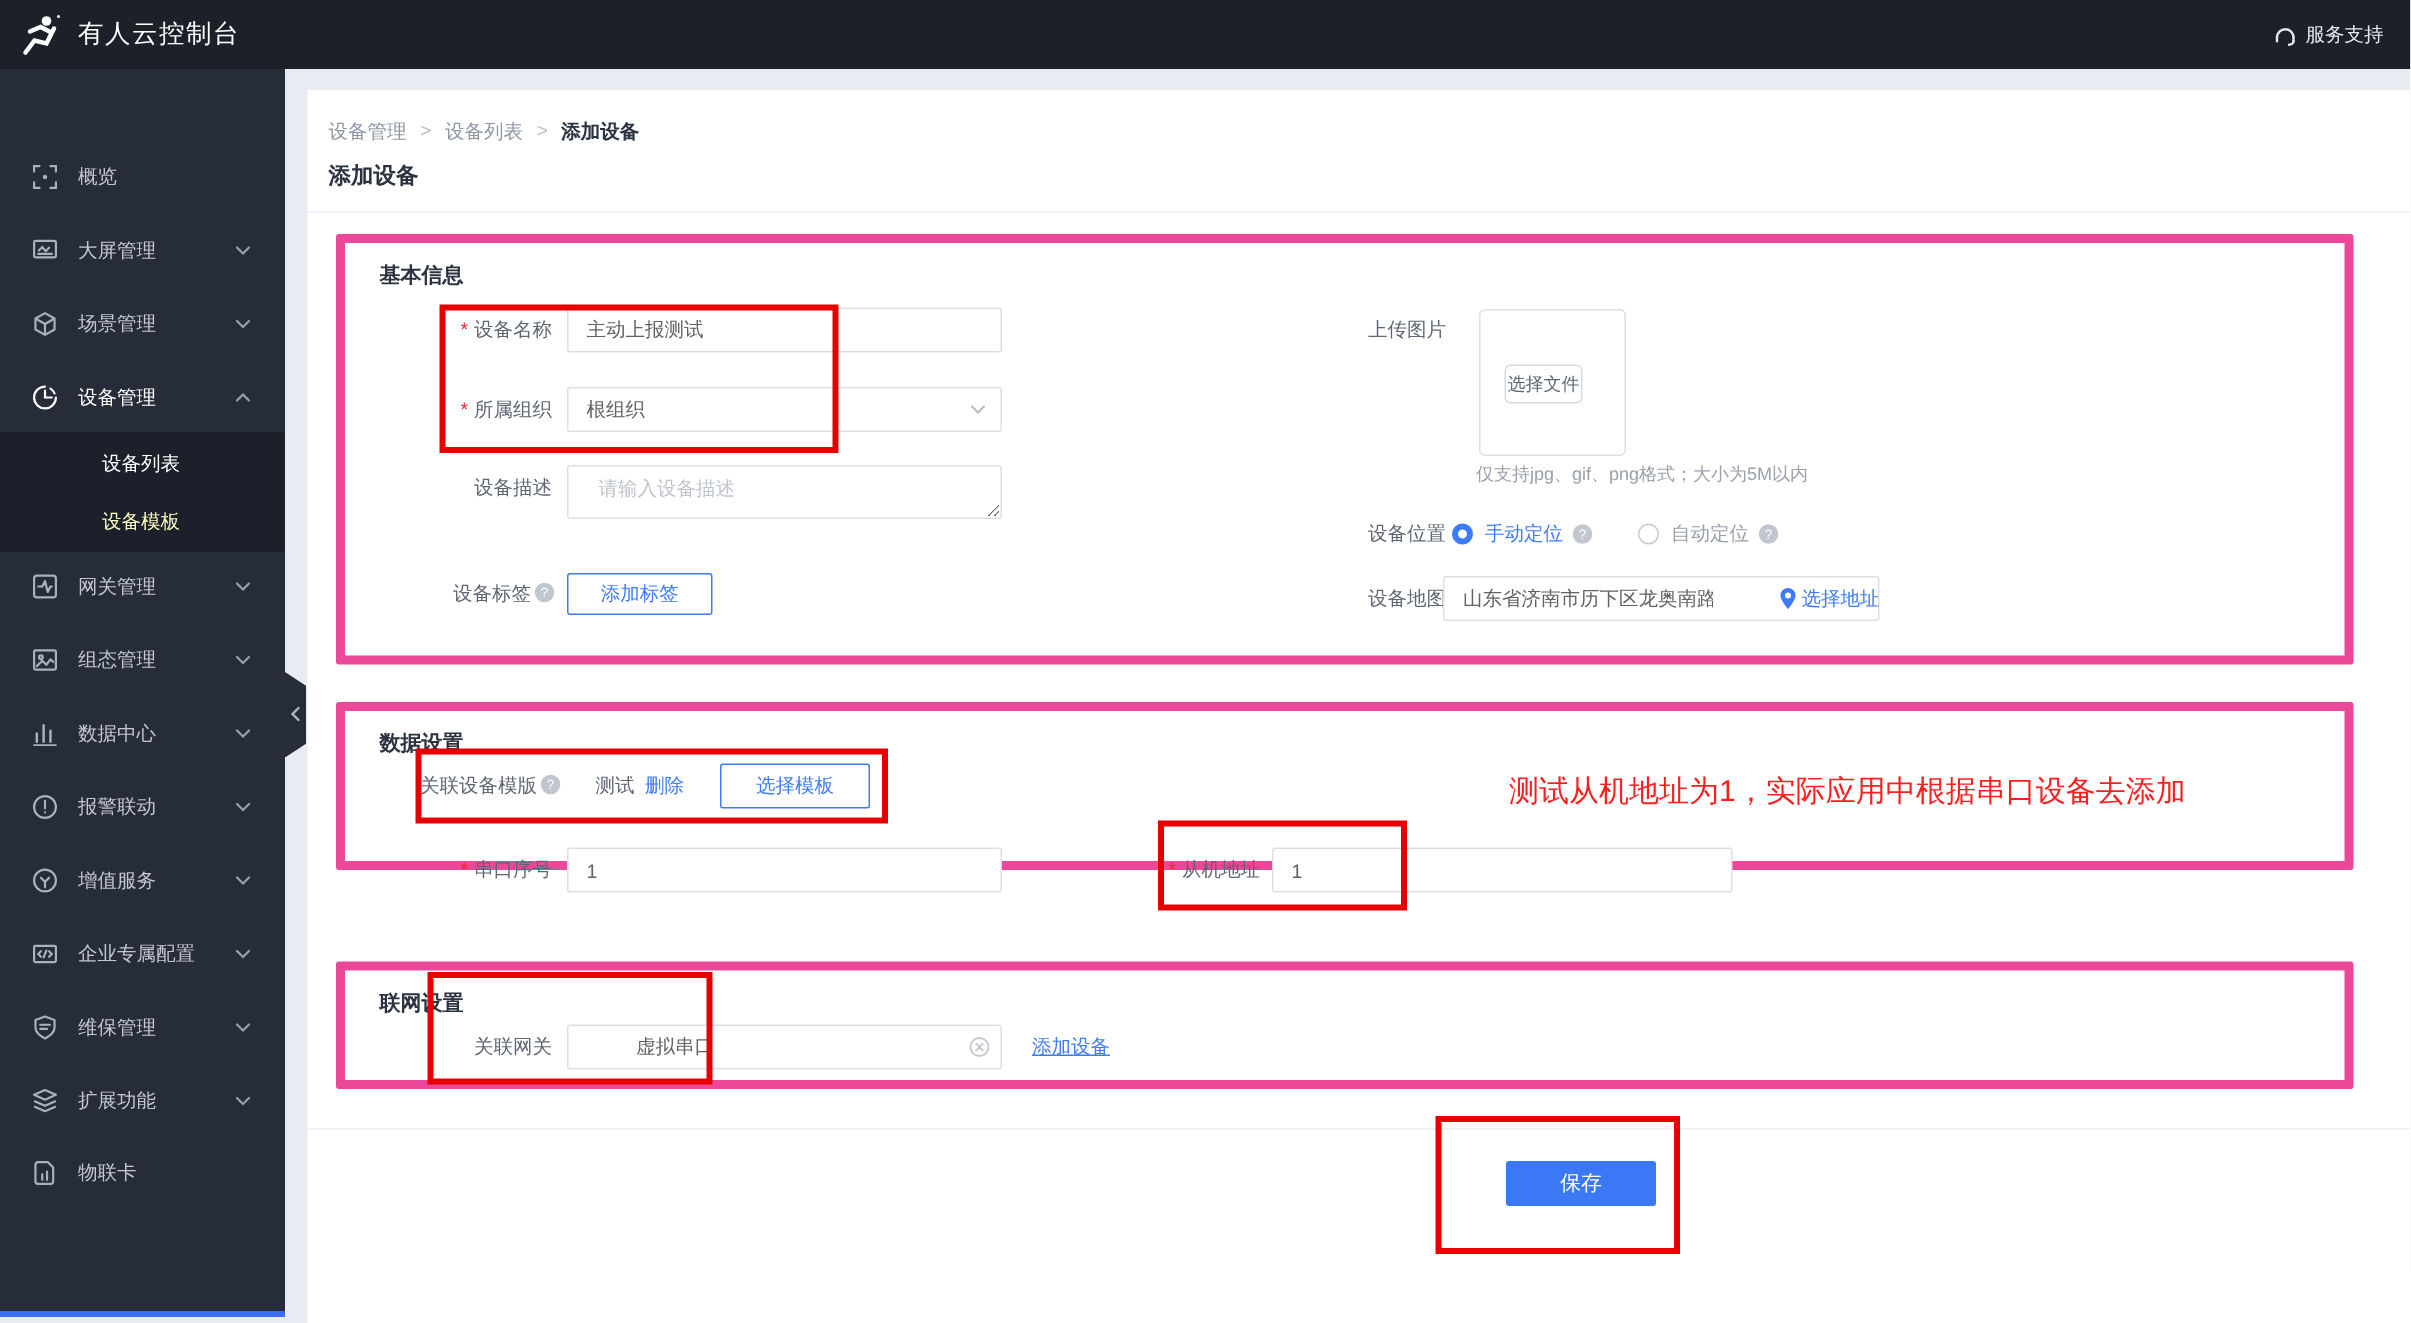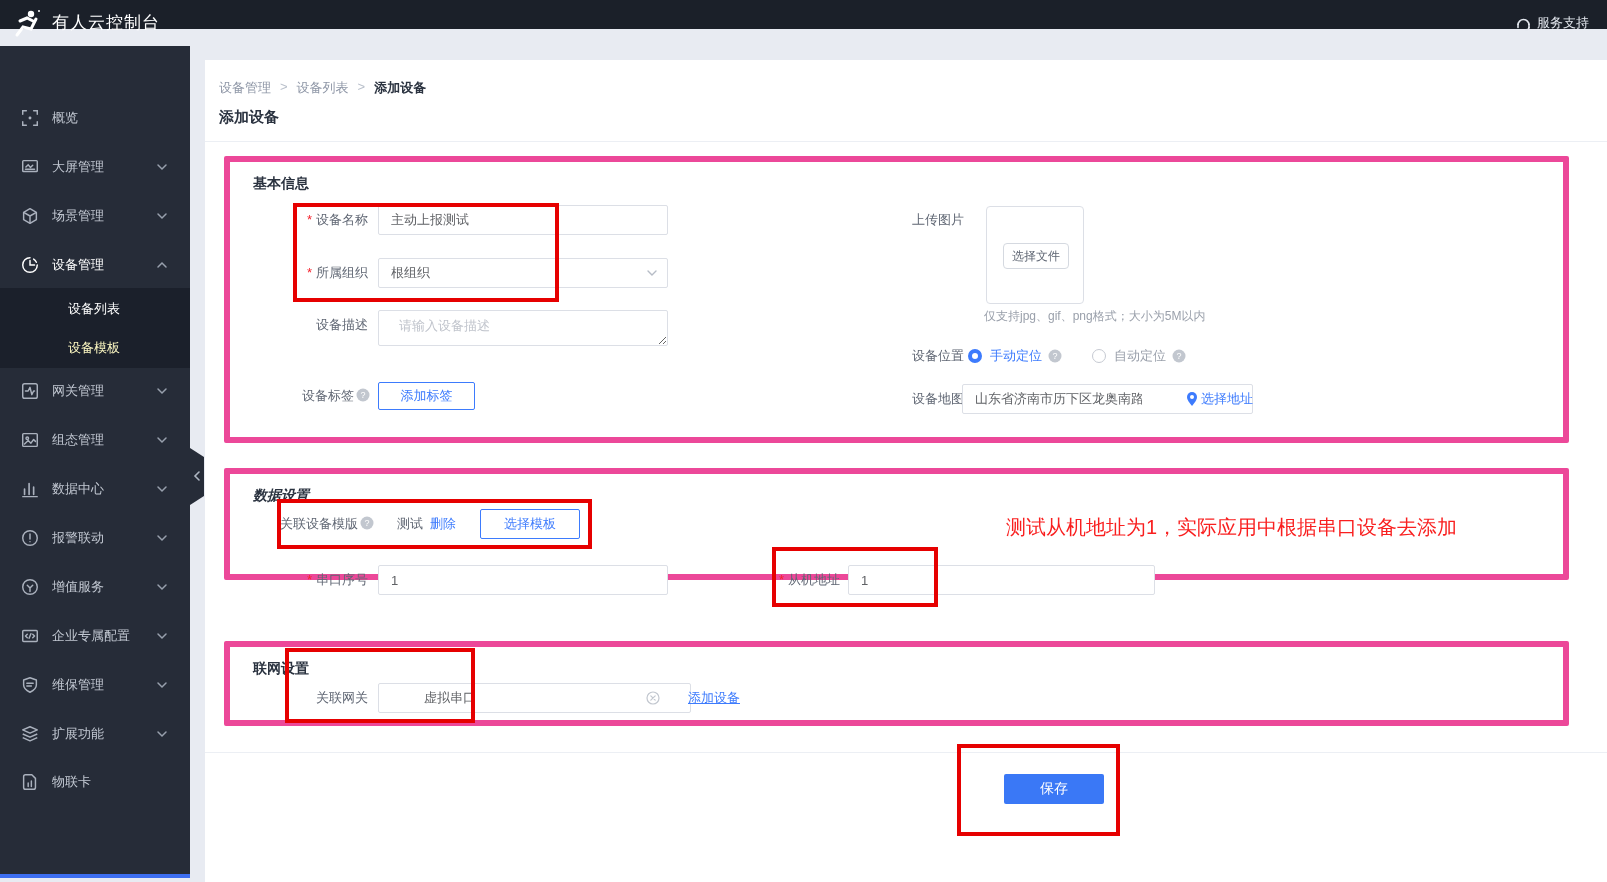--- a/index.html
+++ b/index.html
@@ -1,21 +1,21 @@
 <!DOCTYPE html>
 <html><head>
 <meta charset="utf-8">
 <style>
   * { margin:0; padding:0; box-sizing:border-box; }
   html,body { width:1607px; height:882px; }
   body { font-family:"Liberation Sans","DejaVu Sans",sans-serif; background:#fff; }
   .page { position:relative; width:1607px; height:882px; overflow:hidden; background:#e8ebf2; }
 
   
-  .topbar { position:absolute; left:0; top:0; width:1607px; height:29px; background:#1b2029; z-index:30; }
+  .topbar { position:absolute; left:0; top:0; width:1607px; height:46px; background:#1b2029; z-index:30; }
   .logo { position:absolute; left:12px; top:8px; width:30px; height:30px; }
   .app-title { position:absolute; left:52px; top:11px; font-size:17px; color:#ffffff; letter-spacing:1px; }
   .support { position:absolute; right:18px; top:14px; display:flex; align-items:center; gap:6px; color:#e3e7ee; font-size:13px; cursor:pointer; }
 
   
   .sidebar { position:absolute; left:0; top:46px; width:190px; height:832px; background:#262c38; z-index:20; }
   .sidebar-bottombar { position:absolute; left:0; bottom:0; width:190px; height:4px; background:#3d6ef0; }
   .nav-item { position:absolute; left:0; width:190px; height:28px; cursor:pointer; color:#c2c8d2; }
   .nav-item .nav-ic { position:absolute; left:20px; top:4px; width:20px; height:20px; color:#aab1bd; }
   .nav-item .nav-label { position:absolute; left:52px; top:0; line-height:28px; font-size:13px; }
@@ -49,21 +49,21 @@
   textarea.inp { padding-top:6px; resize:both; }
   .inp::placeholder { color:#c0c4cc; }
   .chev-in { position:absolute; color:#b6bcc6; }
 
   .btn-plain { position:absolute; border:1px solid #3d7bfd; border-radius:2px; background:#fff; color:#3d7bfd;
                font-size:13px; text-align:center; cursor:pointer; font-family:inherit; }
   .link { color:#3d7bfd; font-size:13px; cursor:pointer; }
   .help-ic { display:inline-block; width:14px; height:14px; vertical-align:-2px; margin-left:2px; }
 
   .upload-box { position:absolute; left:986px; top:206px; width:98px; height:98px; border:1px solid #dcdfe6; border-radius:4px; }
-  .choose-file { position:absolute; left:16px; top:36px; width:66px; height:26px; border:1px solid #d5d9e0; border-radius:4px;
+  .choose-file { position:absolute; left:16px; top:36px; width:52px; height:26px; border:1px solid #d5d9e0; border-radius:4px;
                  background:#fff; color:#5f6673; font-size:12px; cursor:pointer; font-family:Liberation Sans, sans-serif; }
   .hint { position:absolute; left:984px; top:308px; font-size:12px; color:#9aa0ab; }
 
   .radio { position:absolute; width:14px; height:14px; border-radius:50%; background:#fff; }
   .radio.on { border:4px solid #3d7bfd; }
   .radio.off { border:1px solid #c6cad2; }
 
   .save-btn { position:absolute; left:1004px; top:774px; width:100px; height:30px; background:#3a78f6; border:none;
               border-radius:2px; color:#fff; font-size:14px; cursor:pointer; font-family:inherit; }
 
@@ -385,21 +385,21 @@
   </div>
   <input class="inp" style="left: 962px; top: 384px; width: 291px; padding-right: 110px;" readonly="" value="山东省济南市历下区龙奥南路">
   <span style="position:absolute; left:1186px; top:392px;">
     <svg width="12" height="14" viewBox="0 0 12 14" fill="#3d7bfd">
         <path d="M6 0a5 5 0 015 5c0 3.5-5 9-5 9S1 8.5 1 5a5 5 0 015-5z"></path>
         <circle cx="6" cy="5" r="2" fill="#fff"></circle>
       </svg>
   </span>
   <span class="link" style="position:absolute; left:1201px; top:384px; line-height:30px;">选择地址</span>
 
-  <div class="card" style="top:468px; height:112px;font-style:italic;">
+  <div class="card" style="top:468px; height:112px;">
     <div class="card-title">数据设置</div>
   </div>
 
   <div style="position:absolute; left:280px; top:509px; height:30px; line-height:30px; font-size:13px; color:#5f6673;">
     <span>关联设备模版</span><span class="help-ic">
       <svg viewBox="0 0 14 14">
           <circle cx="7" cy="7" r="6.5" fill="#c2c7cf"></circle>
           <text x="7" y="10" font-size="9" fill="#fff" text-anchor="middle">?</text>
         </svg></span>
   </div>
@@ -419,21 +419,21 @@
 
   <div class="annotation">测试从机地址为1，实际应用中根据串口设备去添加</div>
 
   <div class="card" style="top:641px; height:85px;">
     <div class="card-title">联网设置</div>
   </div>
 
   <div class="f-label" style="left:238px; top:683px; width:130px;">
     <span>关联网关</span>
   </div>
-  <input class="inp" style="left: 378px; top: 683px; width: 313px; padding-right: 30px; padding-left: 45px;" readonly="" value="虚拟串口">
+  <input class="inp" style="left: 378px; top: 683px; width: 290px; padding-right: 30px; padding-left: 45px;" readonly="" value="虚拟串口">
   <span style="position:absolute; left:646px; top:691px;">
     <svg width="14" height="14" viewBox="0 0 14 14" fill="none" stroke="#c2c7cf" stroke-width="1.2">
       <circle cx="7" cy="7" r="6"></circle>
         <path d="M4.8 4.8l4.4 4.4M9.2 4.8l-4.4 4.4" stroke-linecap="round"></path>
       </svg>
   </span>
   <span class="link" style="position:absolute; left:688px; top:683px; line-height:30px; text-decoration:underline;">添加设备</span>
 
   <div class="hr" style="left:205px; top:752px; width:1402px;"></div>
   <button class="save-btn">保存</button>

